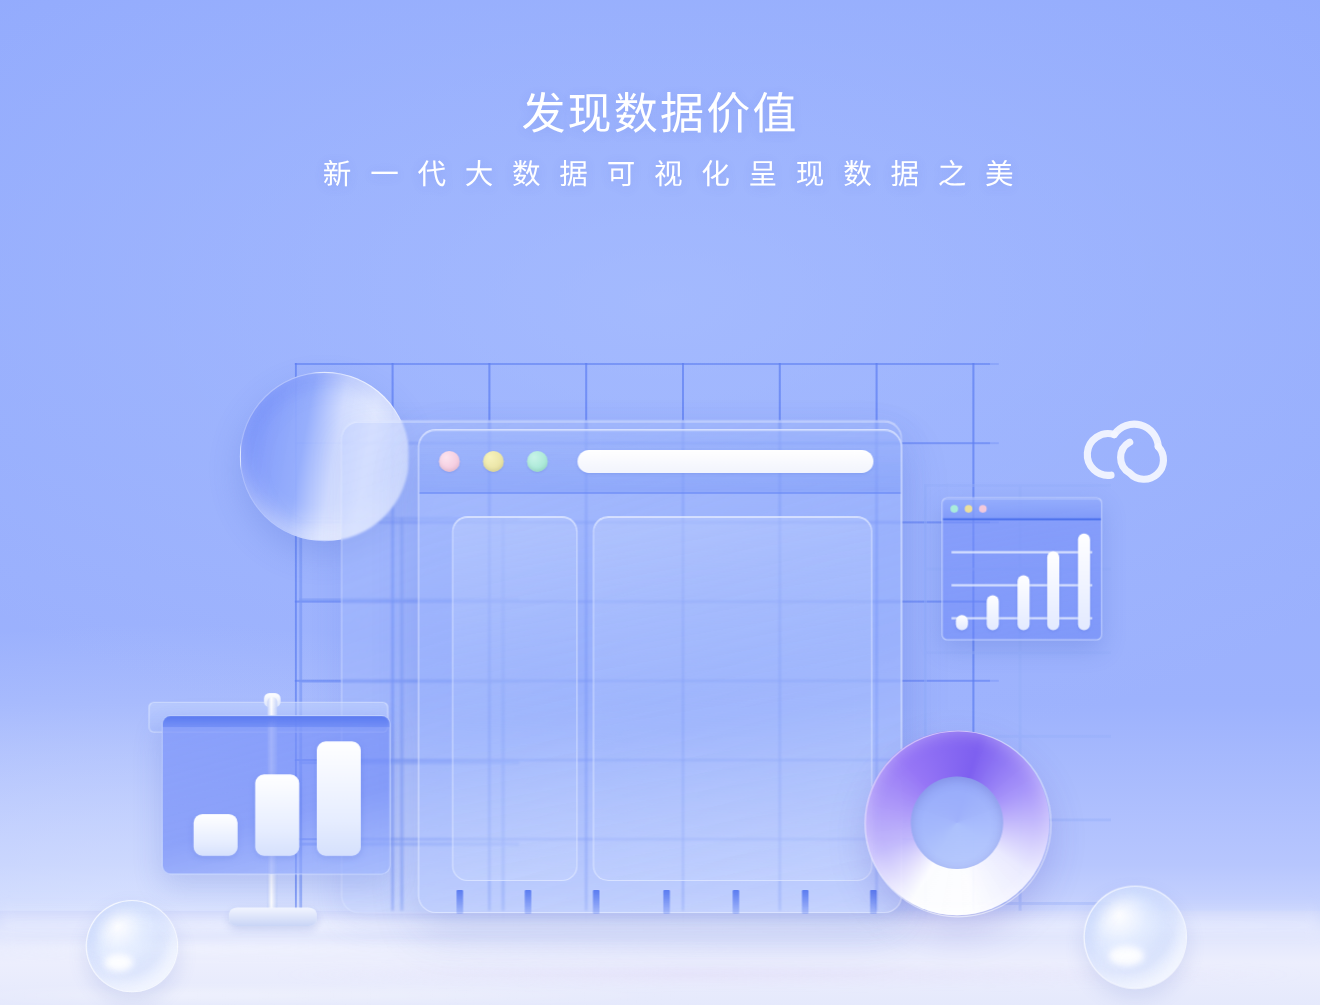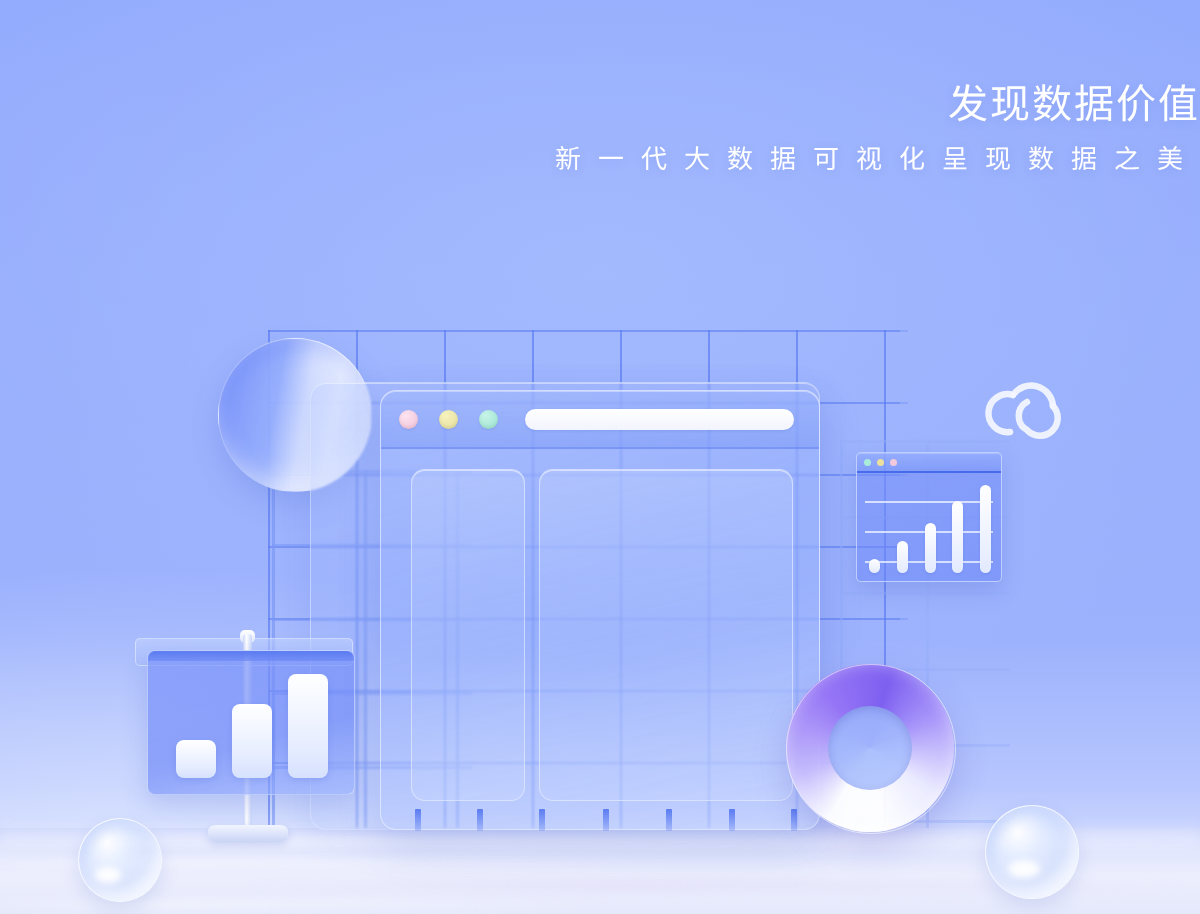--- a/index.html
+++ b/index.html
@@ -311,21 +311,21 @@
     background: rgba(255,255,255,.9); filter: blur(3px);
   }
 
   
   .cloud-icon { position: absolute; left: 980px; top: 362px; width: 90px; height: 78px; }
 
   
   .textblock {
     position: absolute;
     left: 0; right: 0; top: 84px;
-    text-align: right;
+    text-align: center;
     z-index: 20;
   }
   .eyebrow {
     color: #ffffff;
     font-size: 40px;
     line-height: 1;
     letter-spacing: 2px;
     font-weight: 400;
     margin: 0 0 22px 0;
     text-shadow: 0 2px 10px rgba(70,95,200,.16);
@@ -341,20 +341,21 @@
   }
   .tagline {
     color: #ffffff;
     font-size: 26px;
     line-height: 1;
     letter-spacing: 17px;
     font-weight: 400;
     margin: 0;
     padding-left: 32px;
     text-shadow: 0 2px 10px rgba(70,95,200,.18);
+    font-family: Liberation Serif, serif;
   }
 </style>
 </head>
 <body>
 
 <div id="stage">
 
   <div class="bg-wash"></div>
 
   <div class="grid-wall back"></div>

